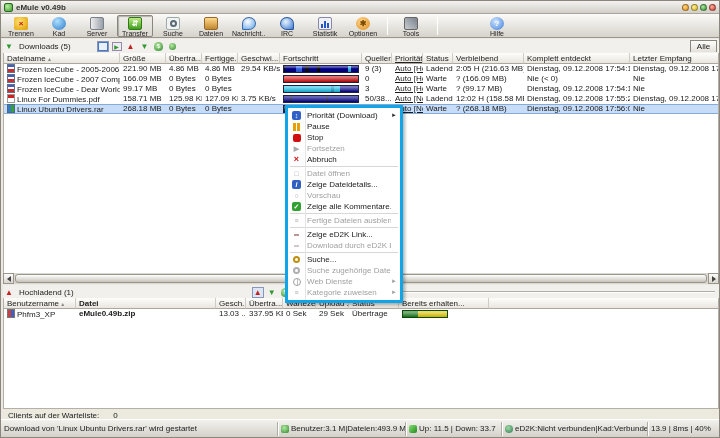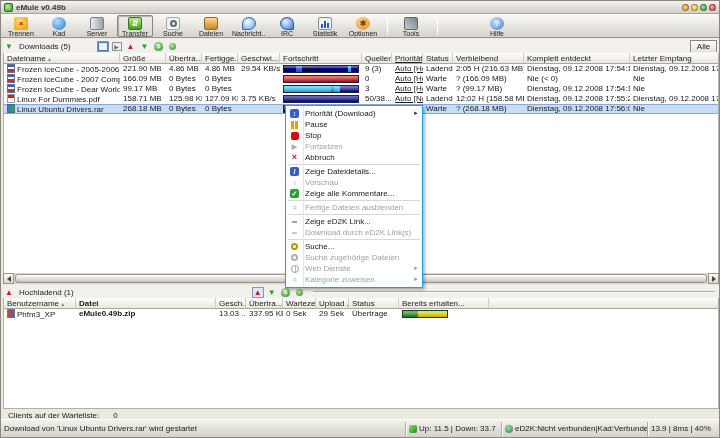--- a/index.html
+++ b/index.html
@@ -138,22 +138,22 @@
                display:flex; align-items:center; }
   .sseg { height:14px; display:flex; align-items:center; padding:0 3px;
           border-left:1px solid #b0aca4; box-shadow:inset 1px 0 0 #fff; overflow:hidden; white-space:nowrap; }
   .sseg:first-child { border-left:none; box-shadow:none; flex:1; }
   .sico { width:8px; height:8px; margin-right:2px; border-radius:2px; flex:none; }
   .si-users{background:radial-gradient(circle at 40% 35%,#b0e8a0,#2f8a2f);}
   .si-updown{background:linear-gradient(135deg,#8ae070,#1f8a1f);}
   .si-ed2k{background:radial-gradient(circle at 40% 35%,#a0d8a0,#2f7a5a);border-radius:50%;}
 
   
-  .ctxmenu { position:absolute; left:284px; top:104px; width:138px;
-             background:#fff; border:1px solid #0ea5e9; box-shadow:2px 2px 3px rgba(0,0,0,.3);
+  .ctxmenu { position:absolute; left:284px; top:104px; width:118px;
+             background:#fff; border:3px solid #0ea5e9; box-shadow:2px 2px 3px rgba(0,0,0,.3);
              padding:2px 0; z-index:50; }
   .ctxmenu::before { content:""; position:absolute; left:17px; top:0; bottom:0; width:1px; background:#e4e4e4; }
   .mitem { display:flex; align-items:center; height:11px; line-height:11px; position:relative; }
   .mitem .mico { width:17px; flex:none; display:flex; align-items:center; justify-content:center; }
   .mitem .mlabel { flex:1; font-size:8px; padding-left:2px; overflow:hidden; white-space:nowrap; }
   .mitem.disabled .mlabel { color:#a0a0a0; }
   .mitem .marrow { width:9px; font-size:6px; color:#333; flex:none; }
   .mitem.disabled .marrow { color:#a0a0a0; }
   .msep { height:1px; background:#d8d8d8; margin:1px 2px; }
   .mic { width:9px; height:9px; display:flex; align-items:center; justify-content:center;
@@ -442,20 +442,24 @@
 
   <div class="queuebar">
     <span style="margin-left:5px">Clients auf der Warteliste:</span>
     <span style="margin-left:14px">0</span>
   </div>
 
   <div class="statusbar">
     <div class="sseg">
         <span>Download von 'Linux Ubuntu Drivers.rar' wird gestartet</span>
       </div>
+    <div class="sseg" style="width:128px">
+        <div class="sico si-users"></div>
+        <span>Benutzer:3.1 M|Dateien:493.9 M</span>
+      </div>
     <div class="sseg" style="width:96px">
         <div class="sico si-updown"></div>
         <span>Up: 11.5 | Down: 33.7</span>
       </div>
     <div class="sseg" style="width:146px">
         <div class="sico si-ed2k"></div>
         <span>eD2K:Nicht verbunden|Kad:Verbunden</span>
       </div>
     <div class="sseg" style="width:72px">
         <span>13.9 | 8ms | 40%</span>
@@ -492,20 +496,27 @@
         <span class="marrow"></span>
       </div>
     <div class="mitem">
         <div class="mico">
           <div class="mic mic-x">×</div>
         </div>
         <span class="mlabel">Abbruch</span>
         <span class="marrow"></span>
       </div>
     <div class="msep"></div>
+    <div class="mitem disabled">
+        <div class="mico">
+          <div class="mic mic-doc">□</div>
+        </div>
+        <span class="mlabel">Datei öffnen</span>
+        <span class="marrow"></span>
+      </div>
     <div class="mitem">
         <div class="mico">
           <div class="mic mic-info">i</div>
         </div>
         <span class="mlabel">Zeige Dateidetails...</span>
         <span class="marrow"></span>
       </div>
     <div class="mitem disabled">
         <div class="mico">
           <div class="mic mic-eye">○</div>

